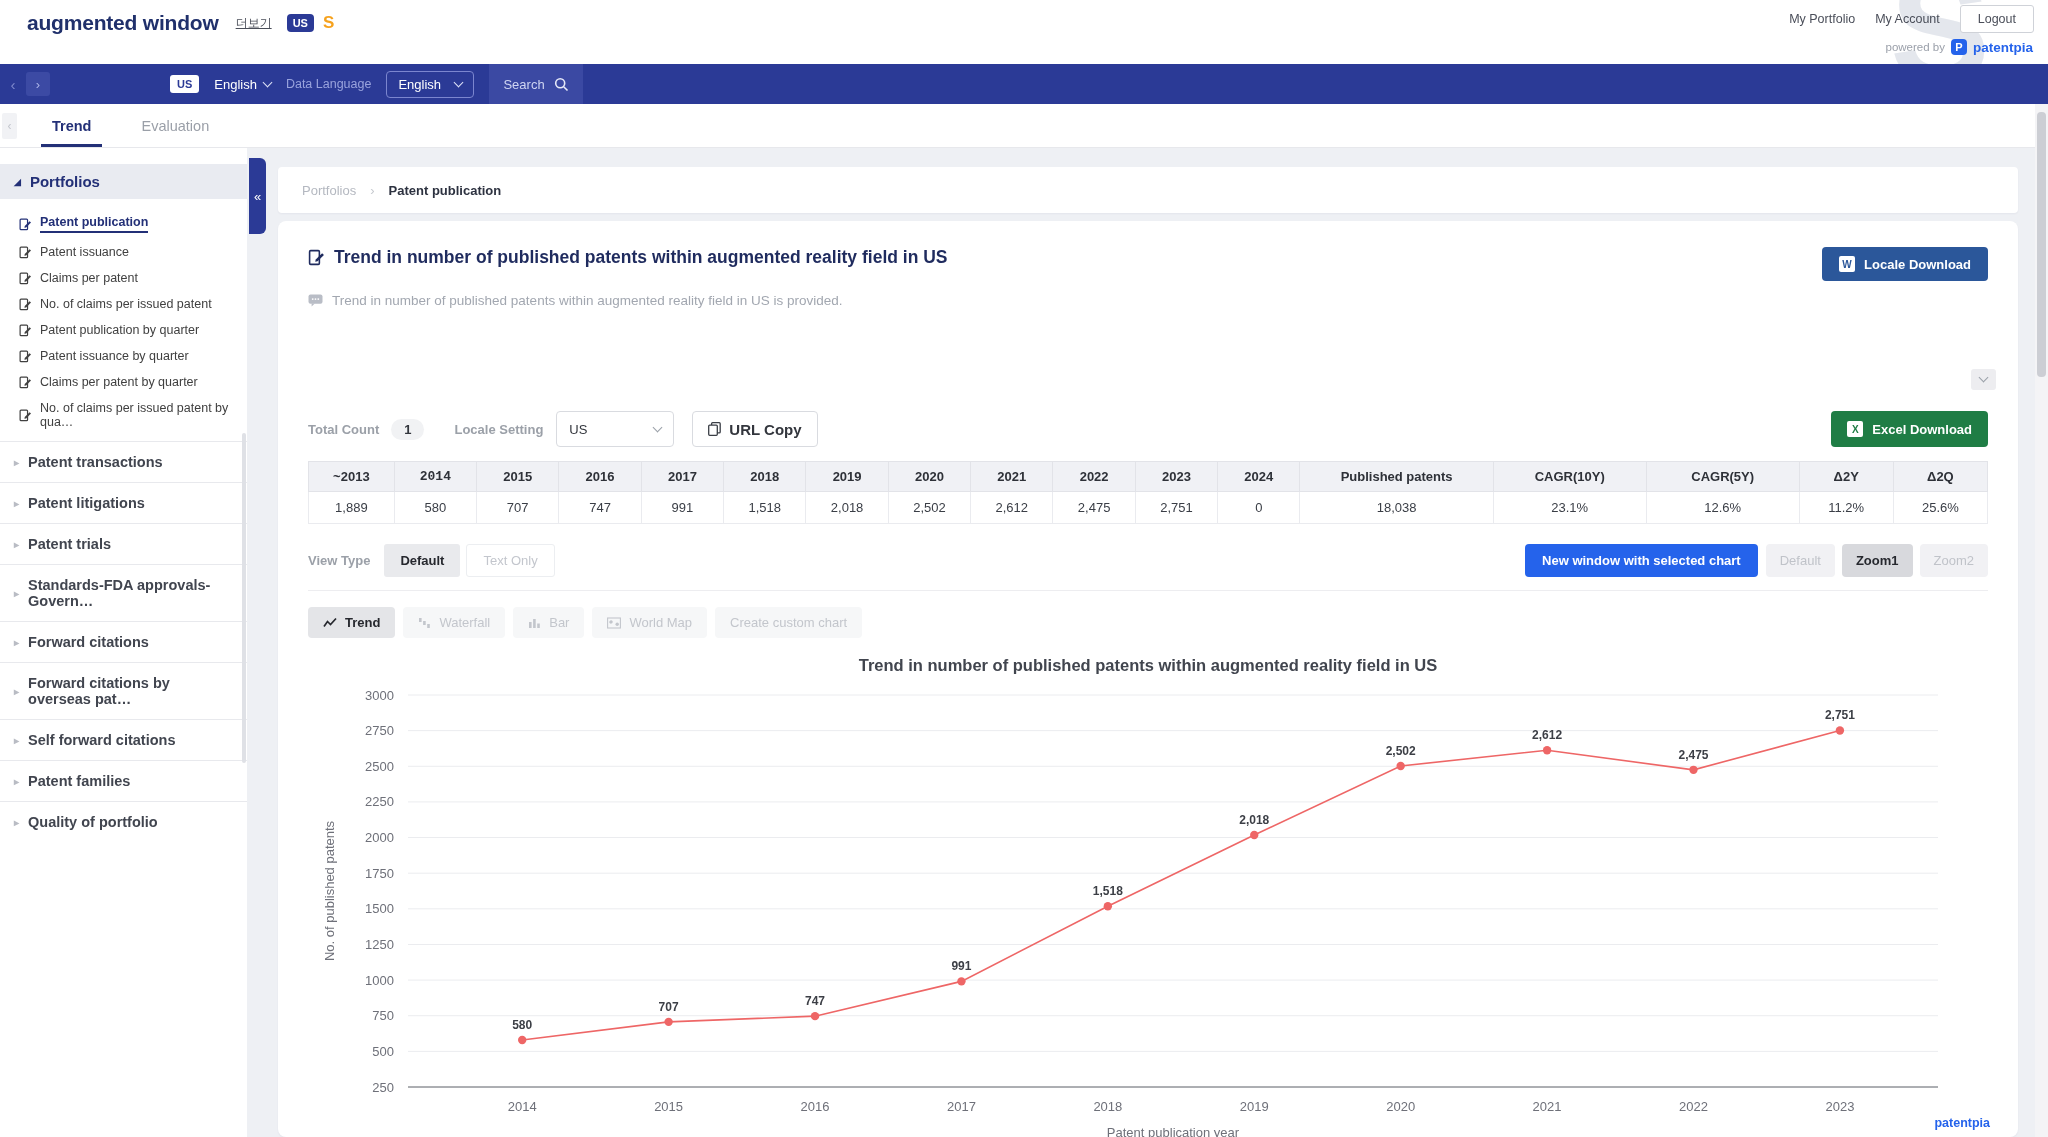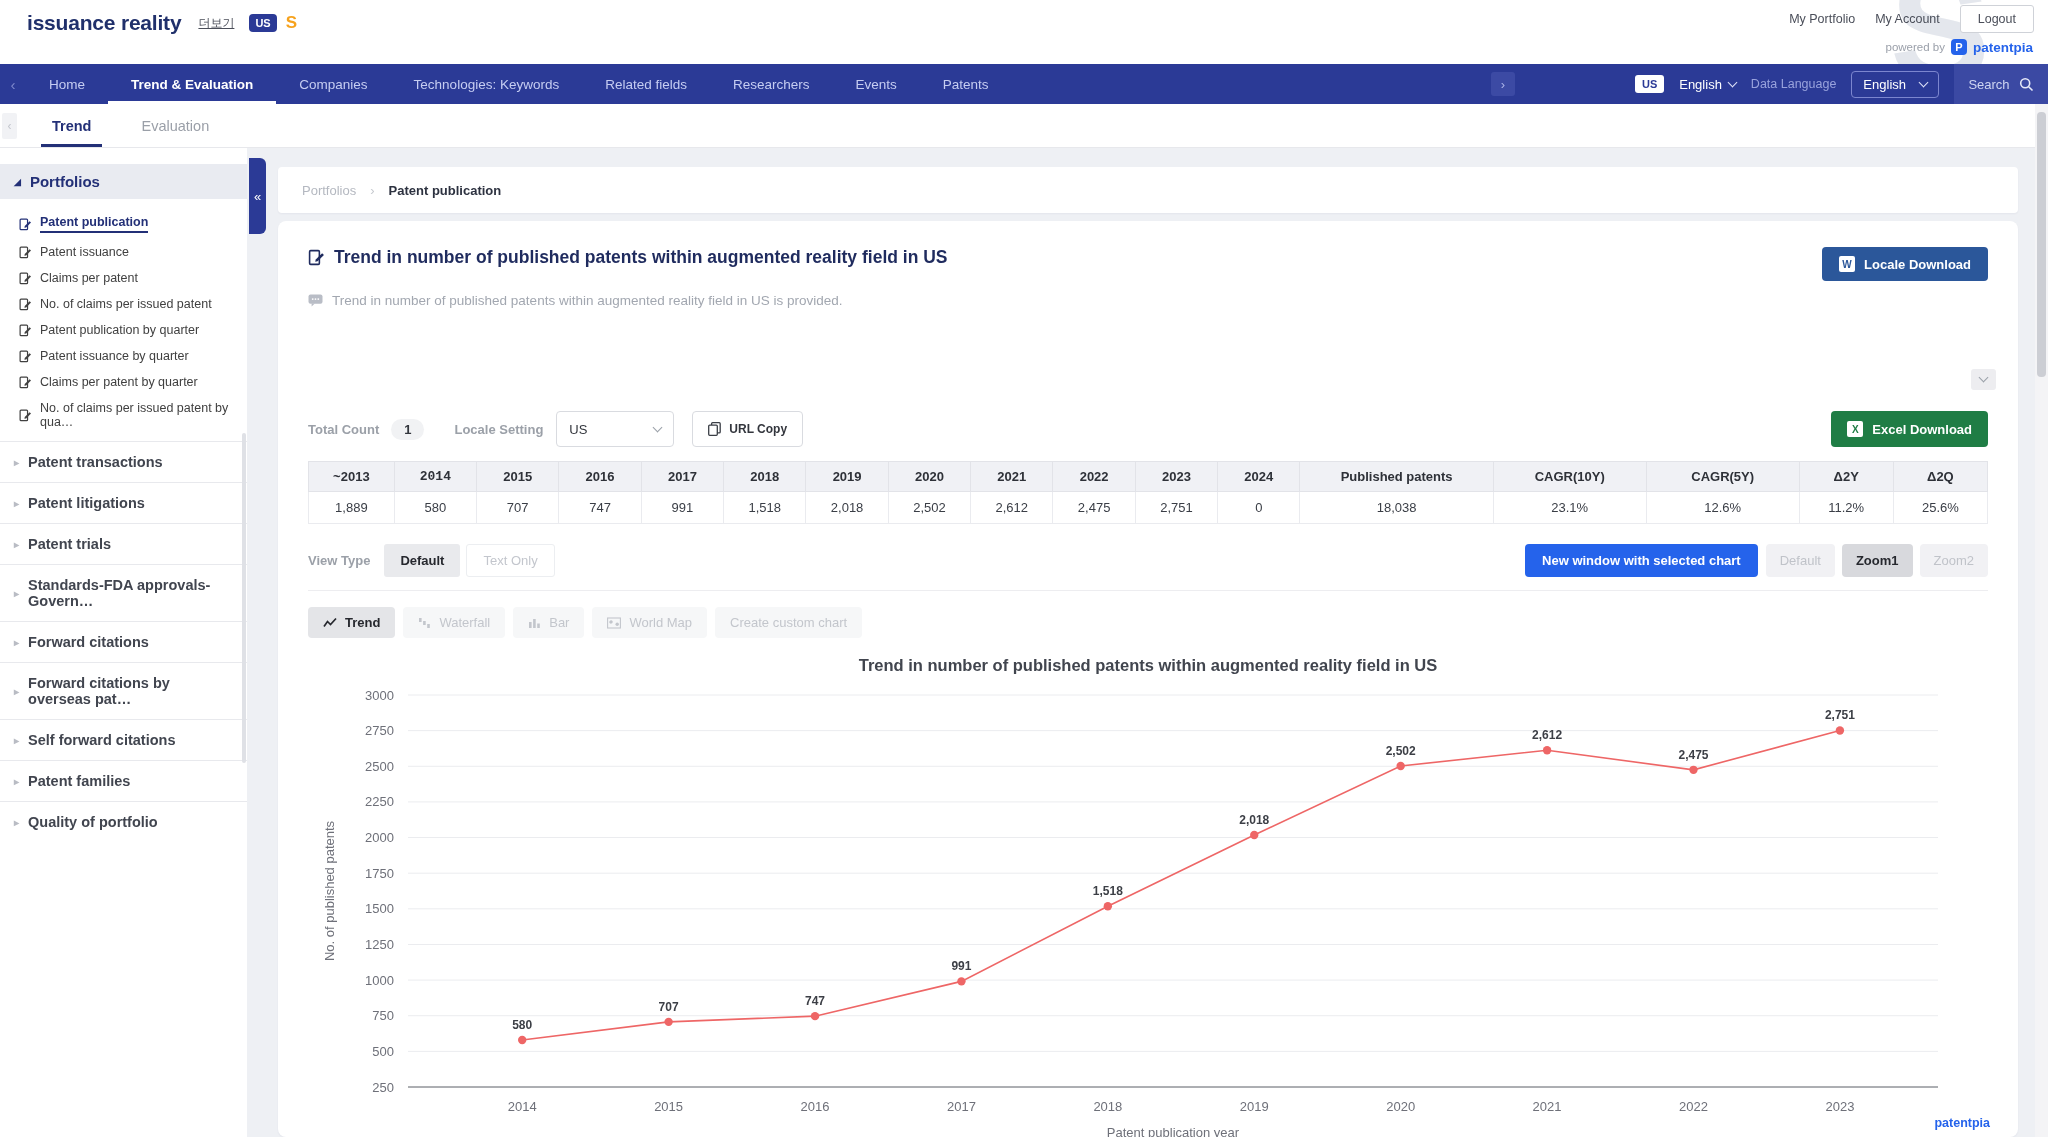--- a/index.html
+++ b/index.html
@@ -80,21 +80,21 @@
 
   .file-ico { width:16px; height:16px; background:#fff; border-radius:2px; display:flex; align-items:center; justify-content:center; font-size:10px; font-weight:bold; }
   .file-ico.word { color:#2b579a; }
   .file-ico.excel { color:#1f7d45; }
 
   .controls { display:flex; align-items:center; }
   .ctl-label { font-size:13px; color:#9ba0a8; font-weight:bold; }
   .count-pill { background:#f1f2f4; border-radius:11px; padding:3px 13px; font-size:13px; font-weight:bold; color:#33363d; margin-left:12px; }
   .lbl2 { margin-left:30px; }
   .select { width:118px; height:36px; border:1px solid #d9dbe0; border-radius:4px; margin-left:13px; display:flex; align-items:center; justify-content:space-between; padding:0 12px; font-size:13px; color:#33363d; cursor:pointer; }
-  .btn-url { margin-left:18px; height:36px; background:#fff; border:1px solid #d9dbe0; border-radius:4px; padding:0 15px; display:flex; align-items:center; gap:8px; font-size:12px; font-weight:600; color:#33363d; cursor:pointer; font-family:inherit; }
+  .btn-url { margin-left:18px; height:36px; background:#fff; border:1px solid #d9dbe0; border-radius:4px; padding:0 15px; display:flex; align-items:center; gap:8px; font-size:15px; font-weight:600; color:#33363d; cursor:pointer; font-family:inherit; }
   .btn-excel { margin-left:auto; height:36px; background:#1f7d45; border:none; border-radius:4px; padding:0 16px; display:flex; align-items:center; gap:9px; font-size:13px; font-weight:bold; color:#fff; cursor:pointer; font-family:inherit; }
 
   table.stats { width:100%; border-collapse:collapse; margin-top:14px; table-layout:fixed; }
   table.stats th { background:#f0f1f5; border:1px solid #e2e3e8; font-size:13px; font-weight:bold; color:#2e3138; padding:7px 4px; text-align:center; }
   table.stats td { background:#fff; border:1px solid #eaebef; font-size:13px; color:#3a3e46; padding:8px 4px; text-align:center; }
 
   .view-row { display:flex; align-items:center; margin-top:20px; }
   .vt-group { display:flex; gap:6px; margin-left:14px; }
   .vt-btn { border:none; border-radius:3px; padding:8px 16px; font-size:13px; cursor:pointer; font-family:inherit; }
   .vt-btn.active { background:#e9eaed; color:#26282e; font-weight:bold; }
@@ -120,49 +120,39 @@
   .pg-thumb { position:absolute; right:2px; top:8px; width:9px; height:265px; background:#ccced4; border-radius:4px; }
 </style>
 </head>
 <body>
 
 <div class="page">
 
   <header class="topbar">
     <div class="watermark">S</div>
     <div class="tb-left">
-      <span class="tb-title">issuance reality</span>
+      <span class="tb-title">augmented window</span>
       <a class="tb-more">더보기</a>
       <span class="tb-us">US</span>
       <span class="tb-s">S</span>
     </div>
     <div class="tb-right">
       <a>My Portfolio</a>
       <a>My Account</a>
       <button class="logout">Logout</button>
     </div>
     <div class="tb-powered">
       <span>powered by</span>
       <span class="p-logo">P</span>
       <span class="p-brand">patentpia</span>
     </div>
   </header>
 
   <nav class="navbar">
     <div class="nav-chev">‹</div>
-    <div class="nav-items">
-        <div class="nav-item">Home</div>
-        <div class="nav-item active">Trend &amp; Evaluation</div>
-        <div class="nav-item">Companies</div>
-        <div class="nav-item">Technologies: Keywords</div>
-        <div class="nav-item">Related fields</div>
-        <div class="nav-item">Researchers</div>
-        <div class="nav-item">Events</div>
-        <div class="nav-item">Patents</div>
-      </div>
     <div class="nav-fwd">›</div>
     <div class="nav-right">
       <span class="nav-us">US</span>
       <span class="nav-lang">
         <span>English</span>
         <i class="chev wh"></i>
       </span>
       <span class="nav-dl">Data Language</span>
       <span class="nav-sel">
         <span>English</span>

